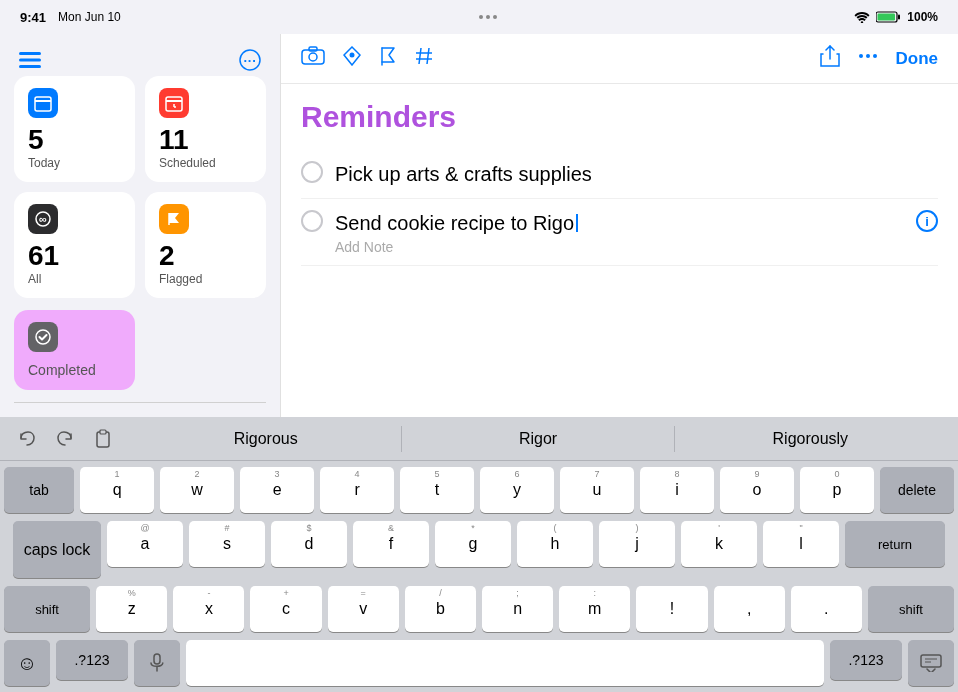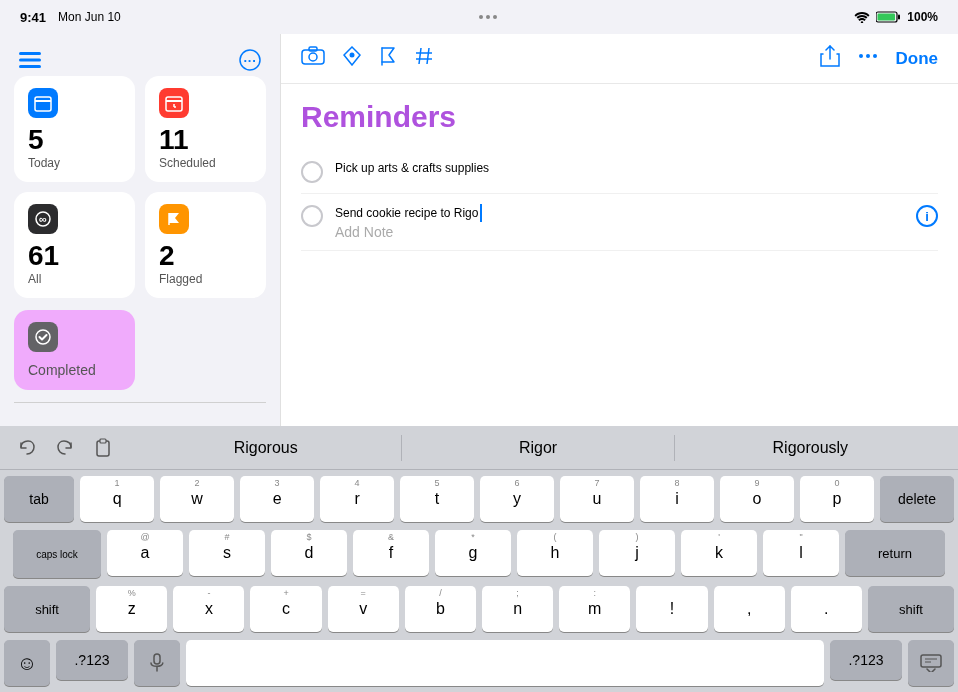--- a/index.html
+++ b/index.html
@@ -194,21 +194,21 @@
       margin-top: 1px;
     }
 
     .reminder-text-col {
       flex: 1;
       display: flex;
       flex-direction: column;
     }
 
     .reminder-text {
-      font-size: 12px;
+      font-size: 20px;
       color: #000;
       line-height: 1.4;
     }
 
     .reminder-note {
       font-size: 14px;
       color: #aaa;
       margin-top: 2px;
     }
 
@@ -320,21 +320,21 @@
 
     .key-special {
       background: #adb0b8;
       color: #000;
       font-size: 14px;
     }
 
     .key-tab { width: 72px; height: 46px; }
     .key-letter { width: 76px; height: 46px; }
     .key-delete { width: 76px; height: 46px; font-size: 14px; }
-    .key-capslock { width: 88px; height: 48px; font-size: 10px; }
+    .key-capslock { width: 88px; height: 57px; font-size: 16px; }
     .key-return { width: 100px; height: 46px; font-size: 13px; }
     .key-shift { width: 92px; height: 46px; font-size: 13px; }
     .key-shift-r { width: 92px; height: 46px; font-size: 13px; }
     .key-emoji { width: 46px; height: 46px; font-size: 20px; }
     .key-123 { width: 72px; height: 40px; font-size: 14px; }
     .key-mic { width: 46px; height: 46px; font-size: 18px; }
     .key-space { flex: 1; height: 46px; min-width: 300px; }
     .key-hide { width: 46px; height: 46px; font-size: 16px; }
 
     .three-dots {

